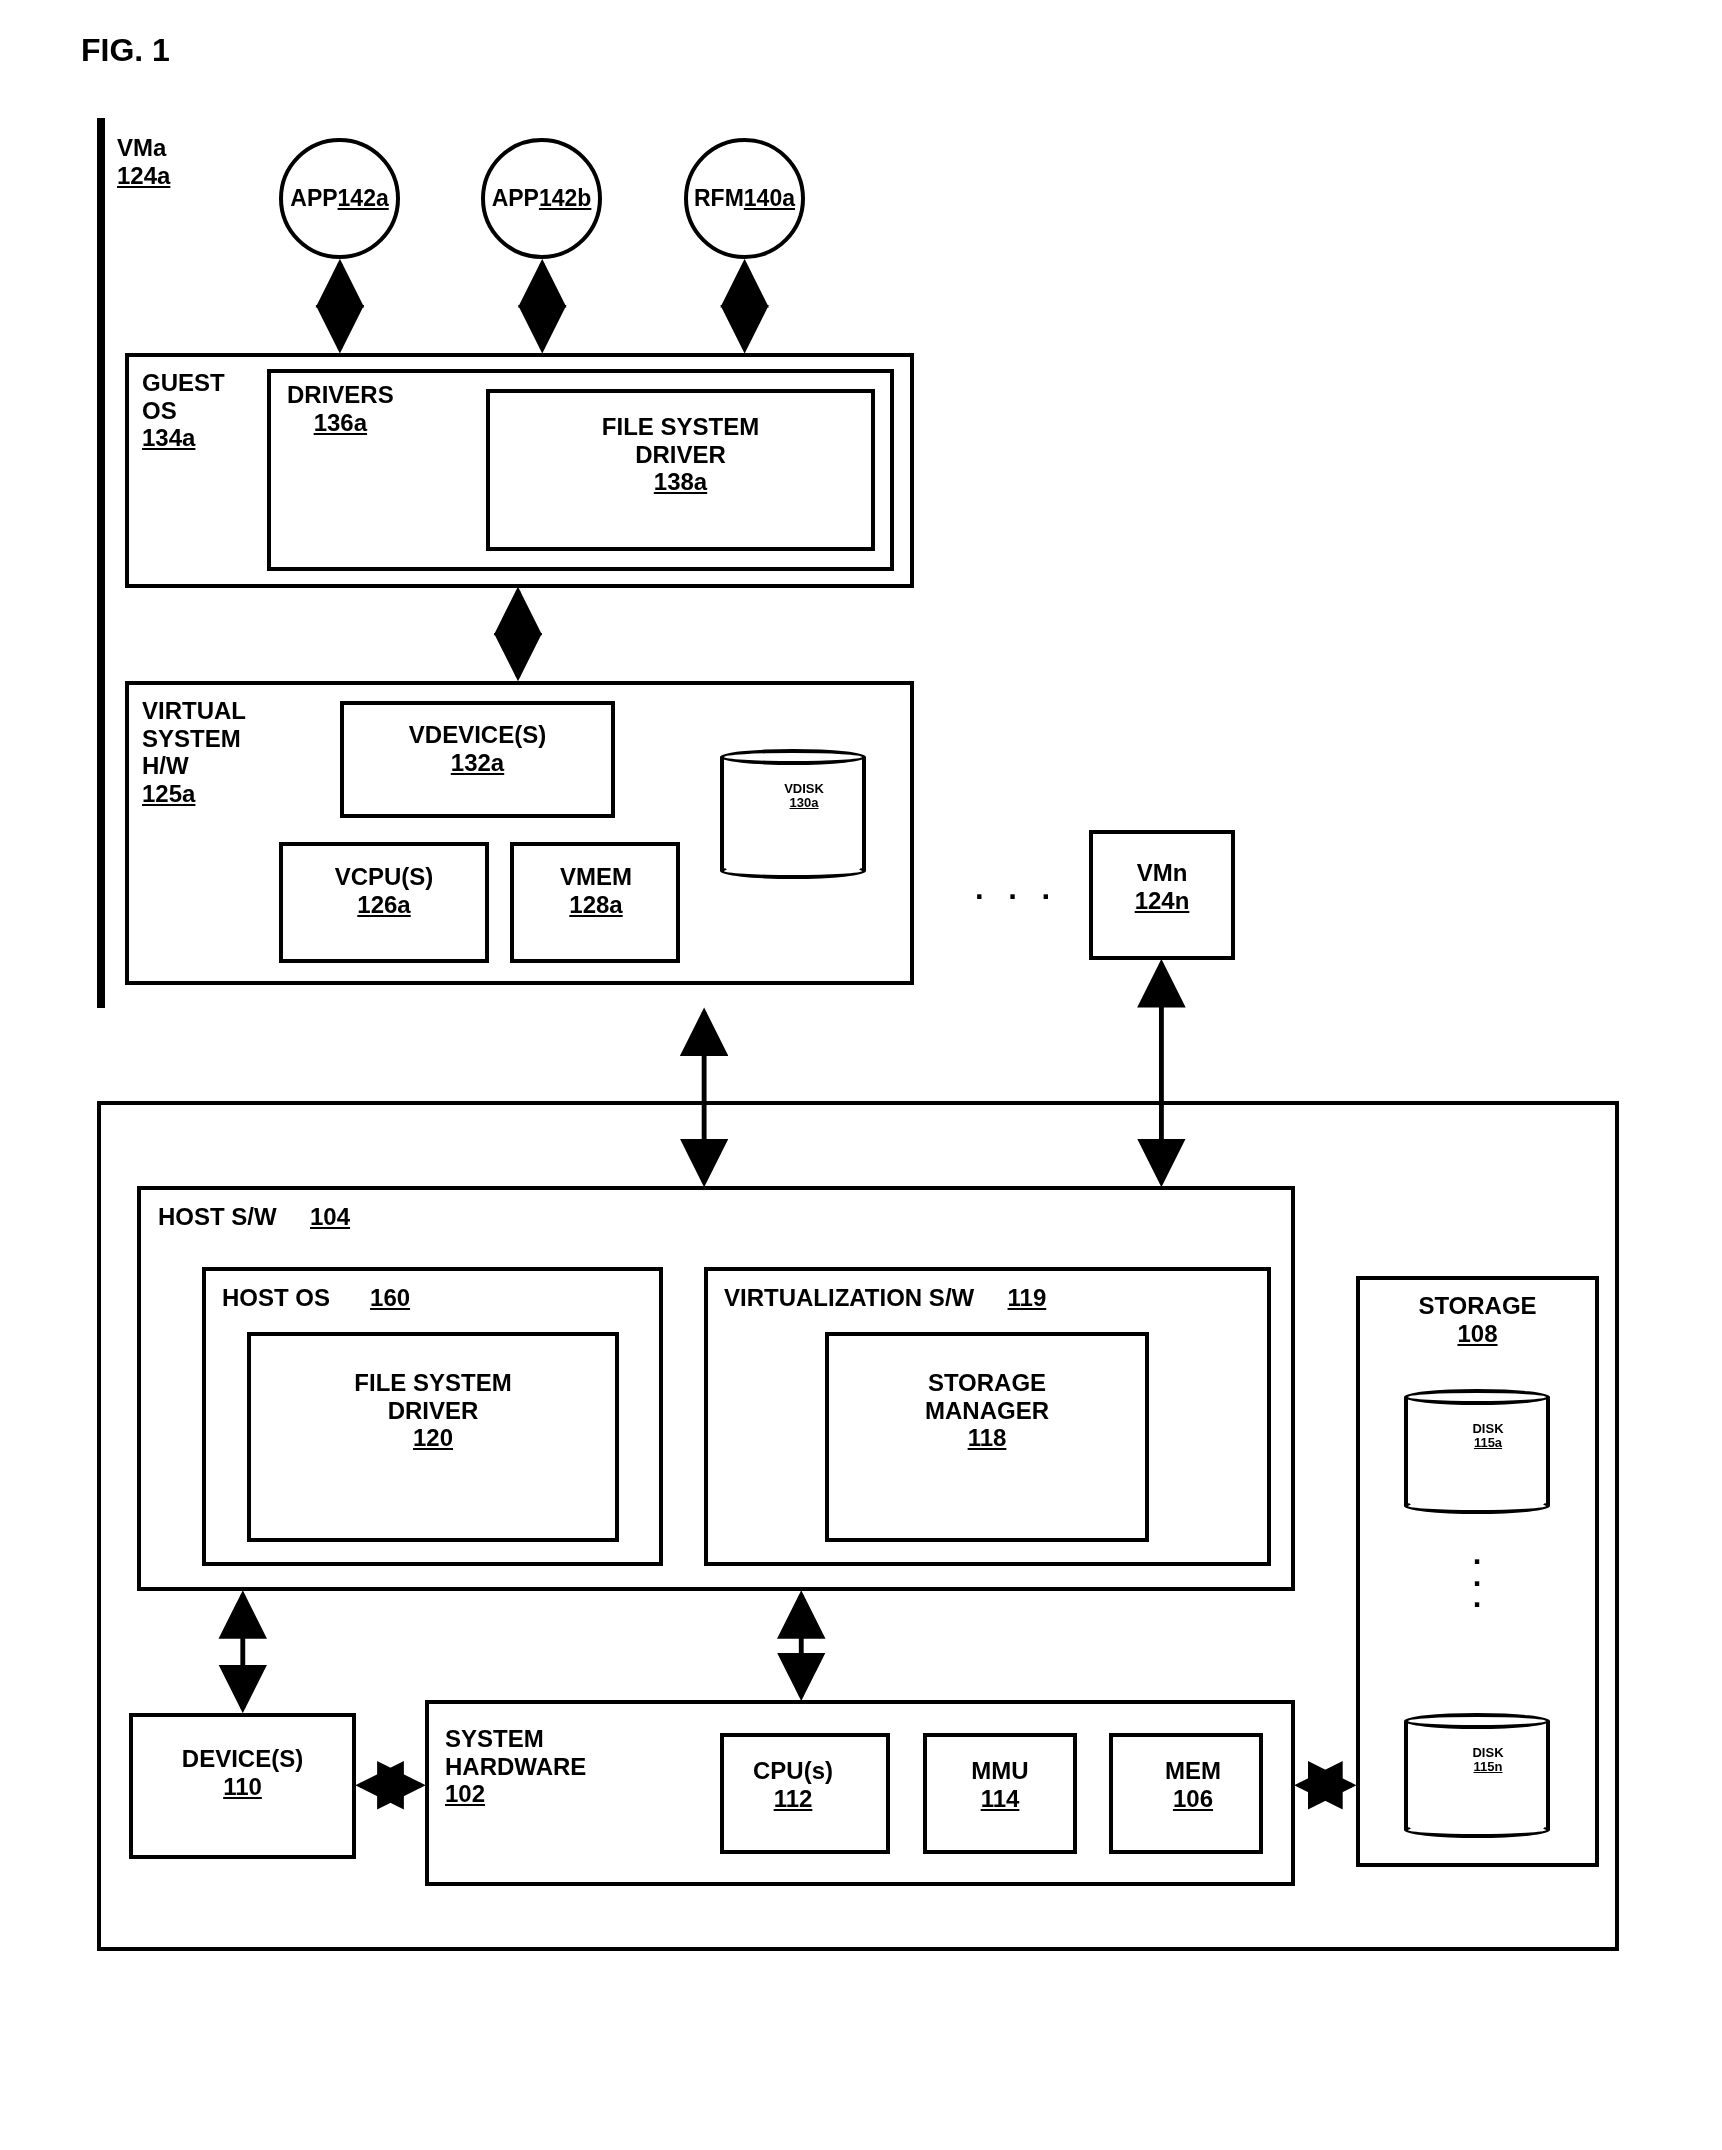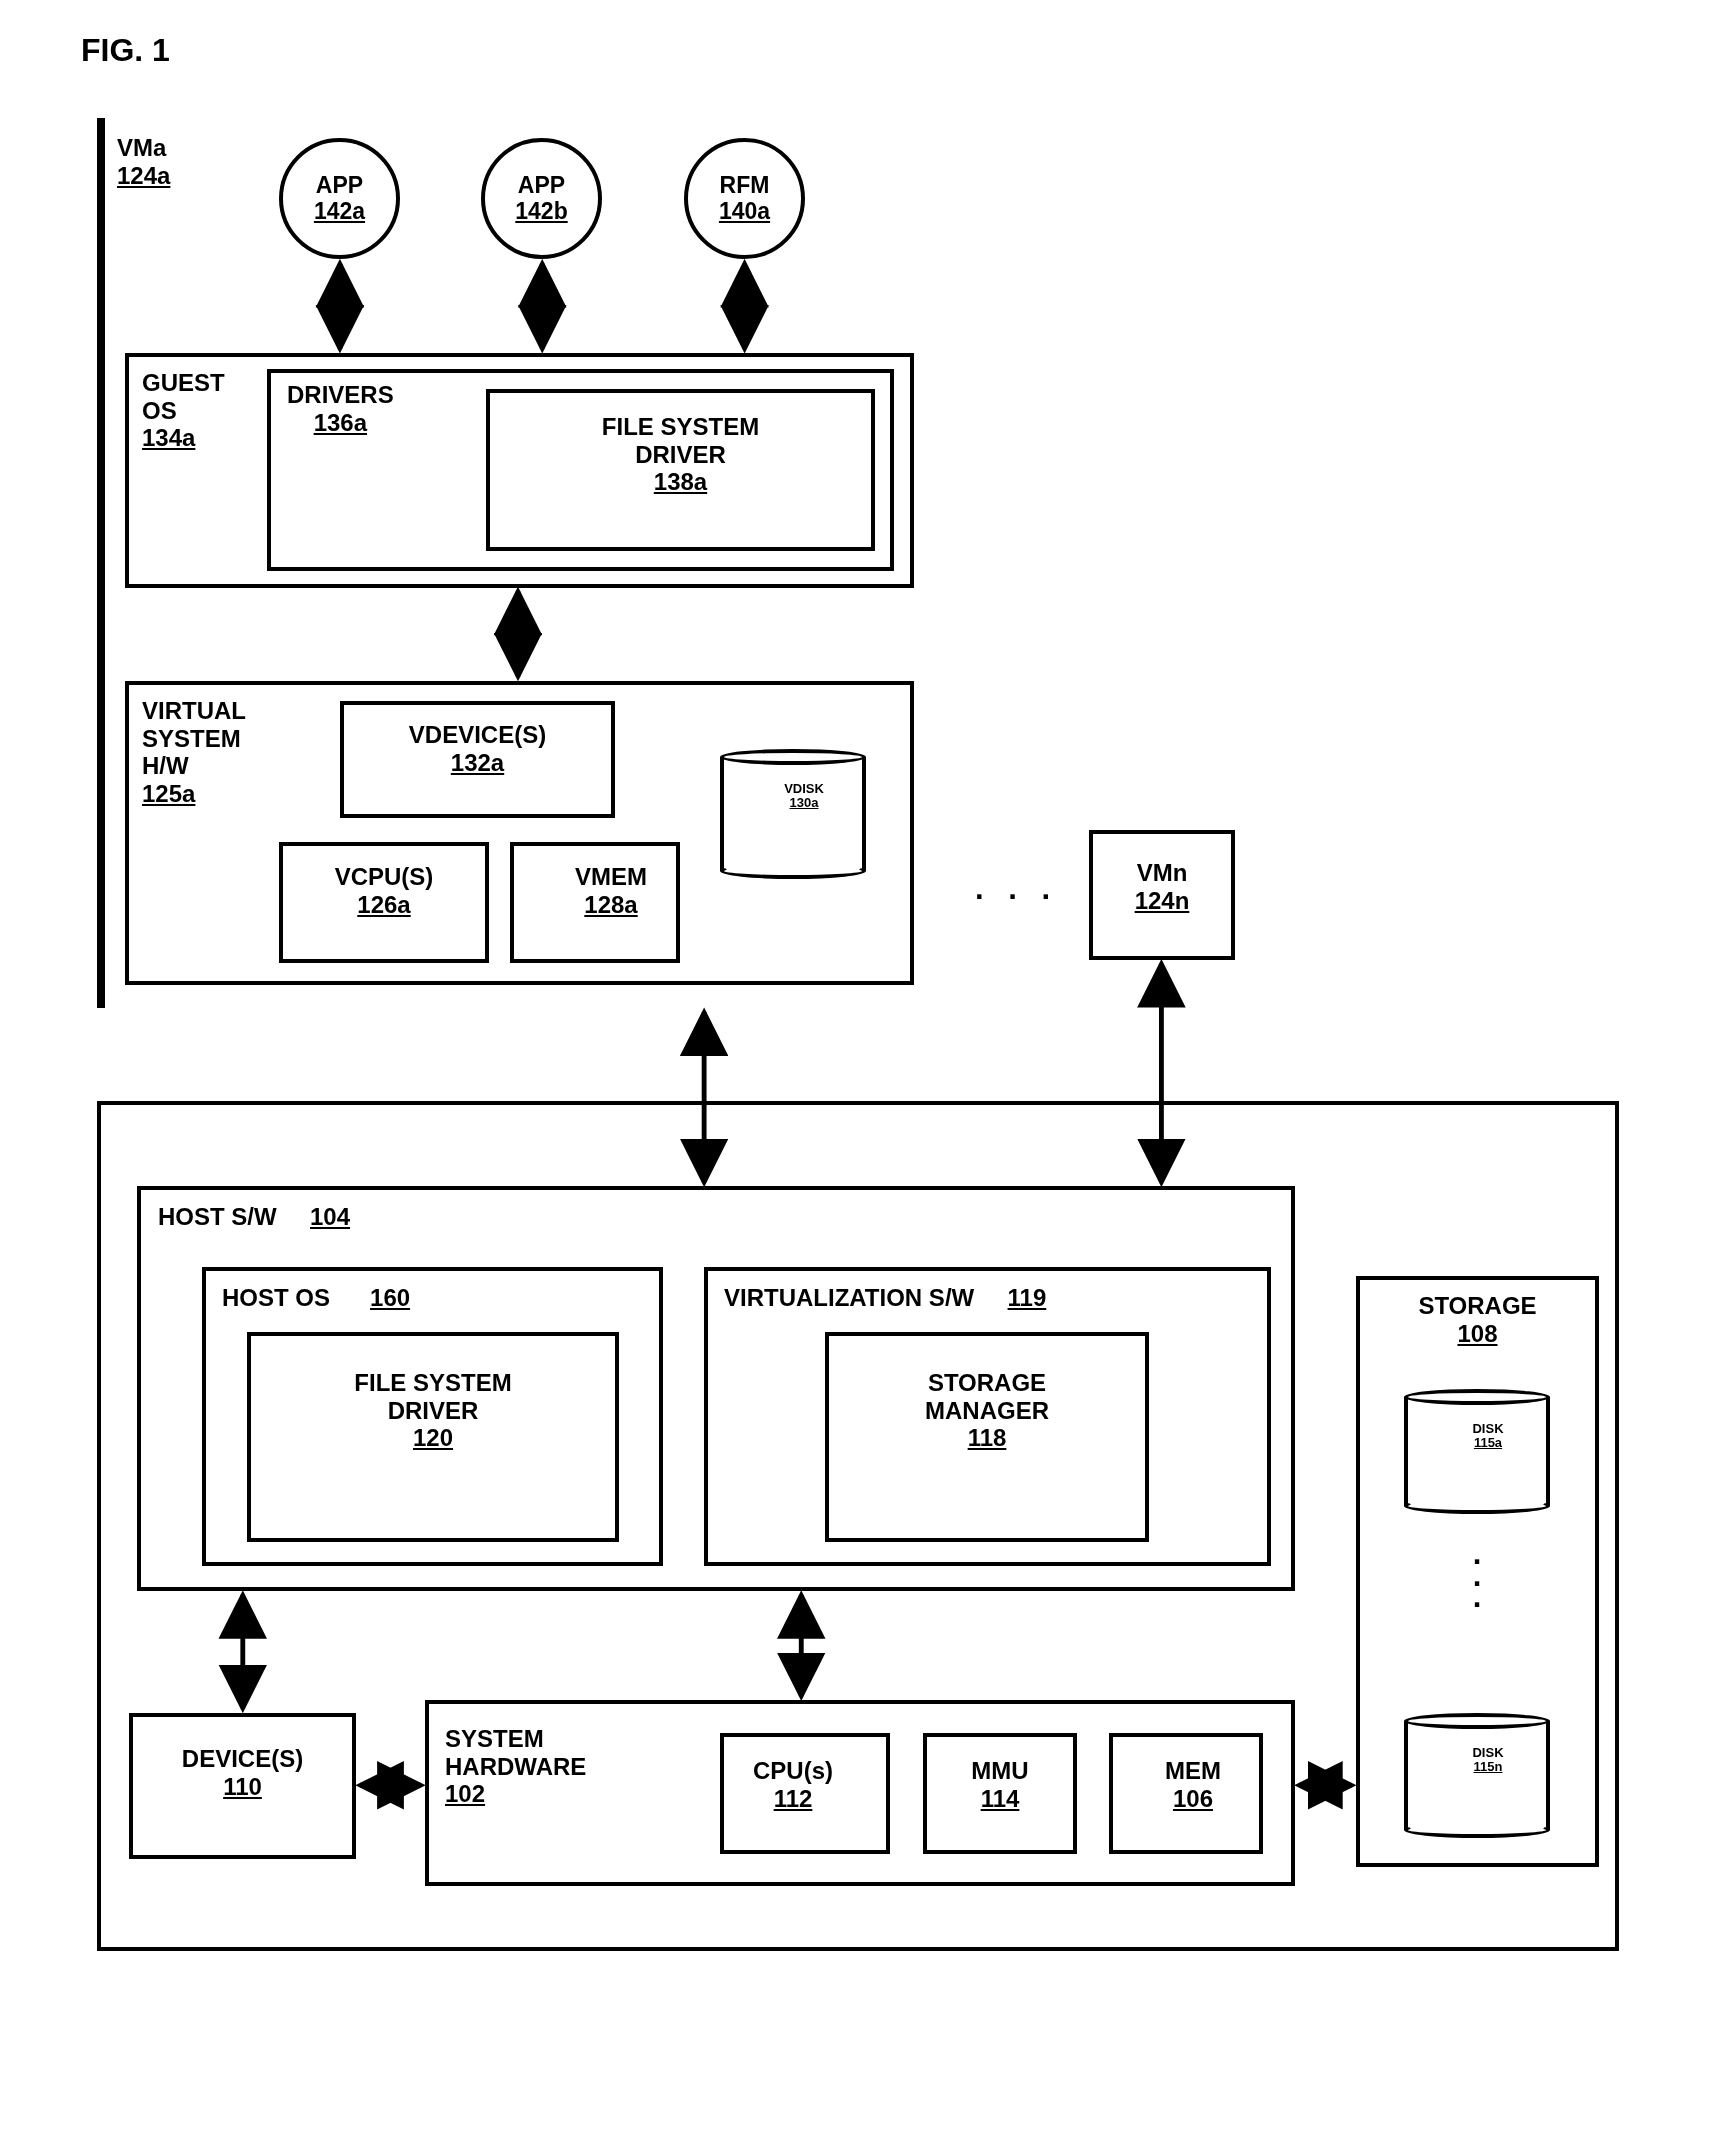--- a/index.html
+++ b/index.html
@@ -2,21 +2,21 @@
 <html style="font-size:13px"><head>
 <meta charset="utf-8">
 <style>
   * { box-sizing: border-box; margin: 0; padding: 0; }
   body { font-family: Arial, Helvetica, sans-serif; background: #fff; padding: 32px; }
   .figure-title { font-size: 32px; font-weight: bold; margin-bottom: 49px; margin-left: 49px; }
   .canvas { position: relative; width: 1538px; height: 1902px; margin-left: 65px; }
   .box { position: absolute; border: 4px solid #000; background: #fff; }
   .lbl { position: absolute; font-size: 24px; font-weight: bold; text-align: center; line-height: 1.15; }
   .und { text-decoration: underline; }
-  .circ { position: absolute; border: 4px solid #000; border-radius: 50%; background: #fff; display:flex; align-items:center; justify-content:center; flex-direction:column; font-size:23px; font-weight:bold; line-height:1.1; text-align:center; }
+  .circ { position: absolute; border: 4px solid #000; border-radius: 50%; background: #fff; display:flex; align-items:center; justify-content:center; flex-direction:row; font-size:23px; font-weight:bold; line-height:1.1; text-align:center; }
   .disk { position: absolute; }
   .disk .body { position:absolute; left:0; right:0; top:9.7px; bottom:9.7px; border-left:4px solid #000; border-right:4px solid #000; background:#fff;}
   .disk .top { position:absolute; left:0; right:0; top:0; height:19.4px; border:4px solid #000; border-radius:50%; background:#fff; z-index:2;}
   .disk .bot { position:absolute; left:0; right:0; bottom:0; height:19.4px; border:4px solid #000; border-radius:50%; background:#fff; border-top-color:transparent;}
   .disk .txt { position:absolute; left:0; right:0; top:26px; text-align:center; font-size:21px; font-weight:bold; line-height:1.1; z-index:3;}
   .disk-small .body { top:8px; bottom:8px; }
   .disk-small .top { height:16px; }
   .disk-small .bot { height:16px; }
   .disk-small .txt { top:33px; font-size:13px;margin-left:22px; }
   svg.arrows { position:absolute; left:0; top:0; width:100%; height:100%; pointer-events:none; }
@@ -67,21 +67,21 @@
   </div>
   <div class="box" style="left:243px; top:583px; width:275px; height:117px;"></div>
   <div class="lbl" style="left:243px; top:603px; width:275px;">
     <span>VDEVICE(S)</span><br><span class="und">132a</span>
   </div>
   <div class="box" style="left:182px; top:724px; width:210px; height:121px;"></div>
   <div class="lbl" style="left:182px; top:745px; width:210px;">
     <span>VCPU(S)</span><br><span class="und">126a</span>
   </div>
   <div class="box" style="left:413px; top:724px; width:170px; height:121px;"></div>
-  <div class="lbl" style="left:428px; top:745px; width:172px;">
+  <div class="lbl" style="left:413px; top:745px; width:172px;">
     <span>VMEM</span><br><span class="und">128a</span>
   </div>
   <div class="disk disk-small" style="left:623px; top:631px; width:146px; height:130px;">
     <div class="body"></div>
       <div class="bot"></div>
       <div class="top"></div>
     <div class="txt"><span>VDISK</span><br><span class="und">130a</span></div>
   </div>
 
   <div class="box" style="left:992px; top:712px; width:146px; height:130px;"></div>

